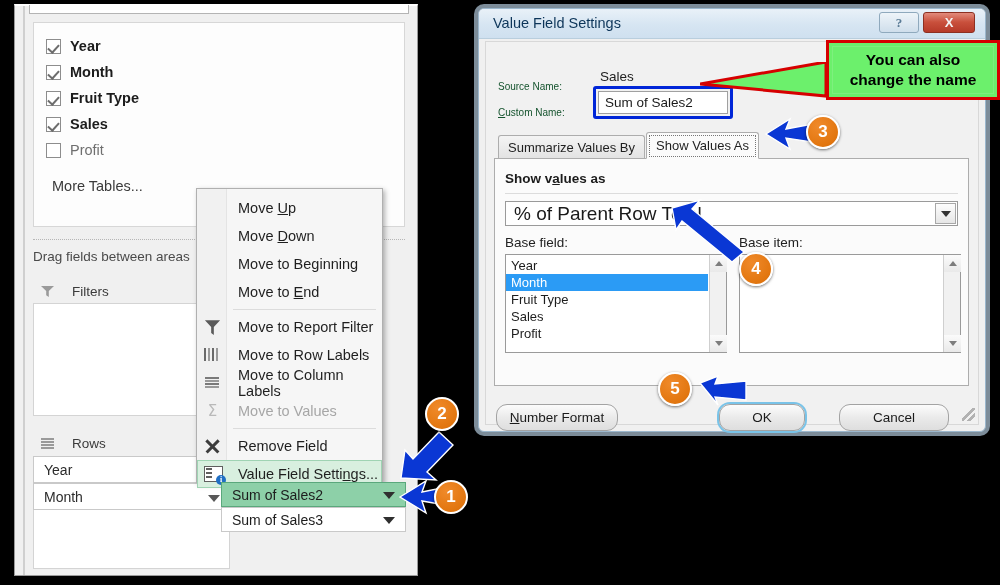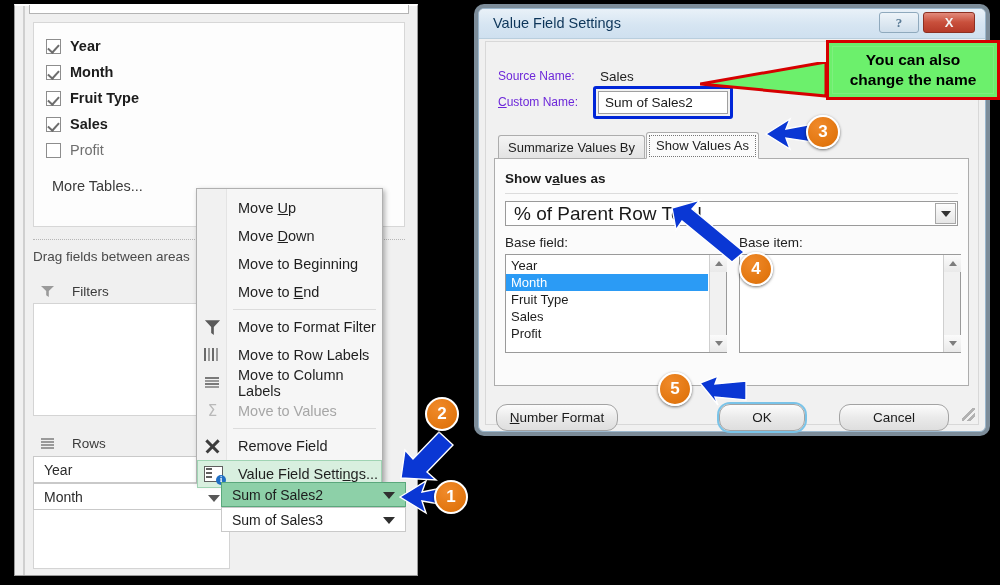--- a/index.html
+++ b/index.html
@@ -200,21 +200,21 @@
   }
   .tbtn.close{
     right:10px; width:52px;
     background:linear-gradient(#e28b7c,#c9503c 48%,#b63a29);
     border-color:#8d3022;
   }
   #dlgbody{
     position:absolute; left:6px; top:32px; right:6px; bottom:6px;
     background:#f1f1f1; border:1px solid #d8d8d8;
   }
-  .lbl{ position:absolute; font-size:12px; color:#6d28d9; }
+  .lbl{ position:absolute; font-size:10px; color:#14532d;margin-top:12px; }
   #srcval{ position:absolute; left:114px; top:27px; font-size:13.5px; color:#222; }
   #custname{
     position:absolute; left:112px; top:49px; width:130px; height:23px;
     background:#fff; border:1px solid #a0a0a0;
     font-size:13.5px; color:#1a1a1a; padding:3px 0 0 6px;
   }
   #custname-hl{
     position:absolute; left:107px; top:44px; width:140px; height:33px;
     border:3px solid #0026d8; border-radius:3px;
   }
@@ -396,21 +396,21 @@
     </div>
     <div class="mi">
       <span>Move to Be<u>g</u>inning</span>
     </div>
     <div class="mi">
       <span>Move to <u>E</u>nd</span>
     </div>
     <div class="misep"></div>
     <div class="mi">
       <span class="mic i-funnel"></span>
-      <span>Move to Format Filter</span>
+      <span>Move to Report Filter</span>
     </div>
     <div class="mi">
       <span class="mic i-cols"></span>
       <span>Move to Row Labels</span>
     </div>
     <div class="mi">
       <span class="mic i-rowsm"></span>
       <span>Move to Column Labels</span>
     </div>
     <div class="mi disabled">

